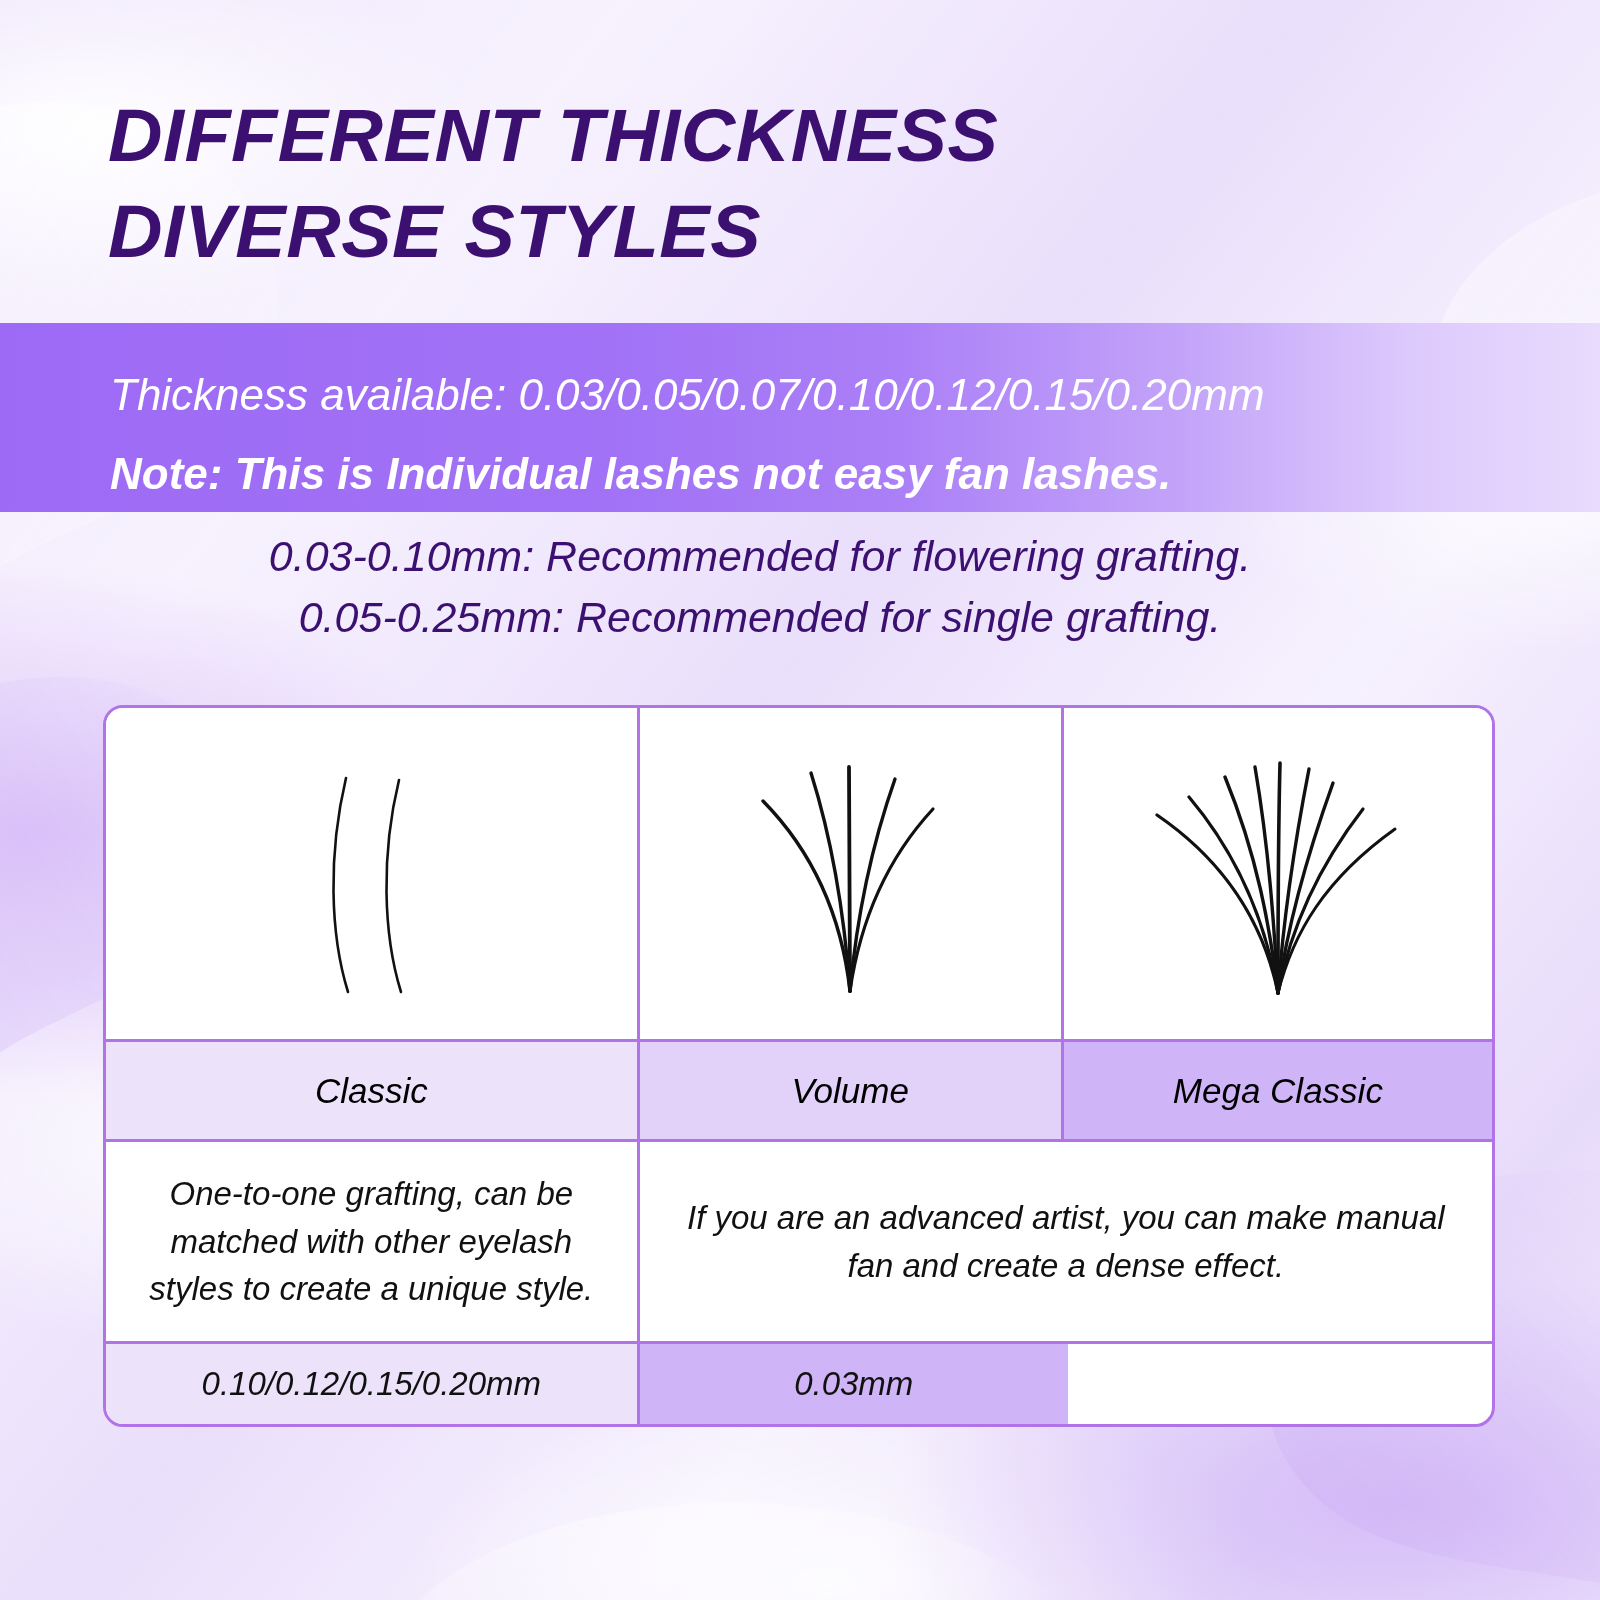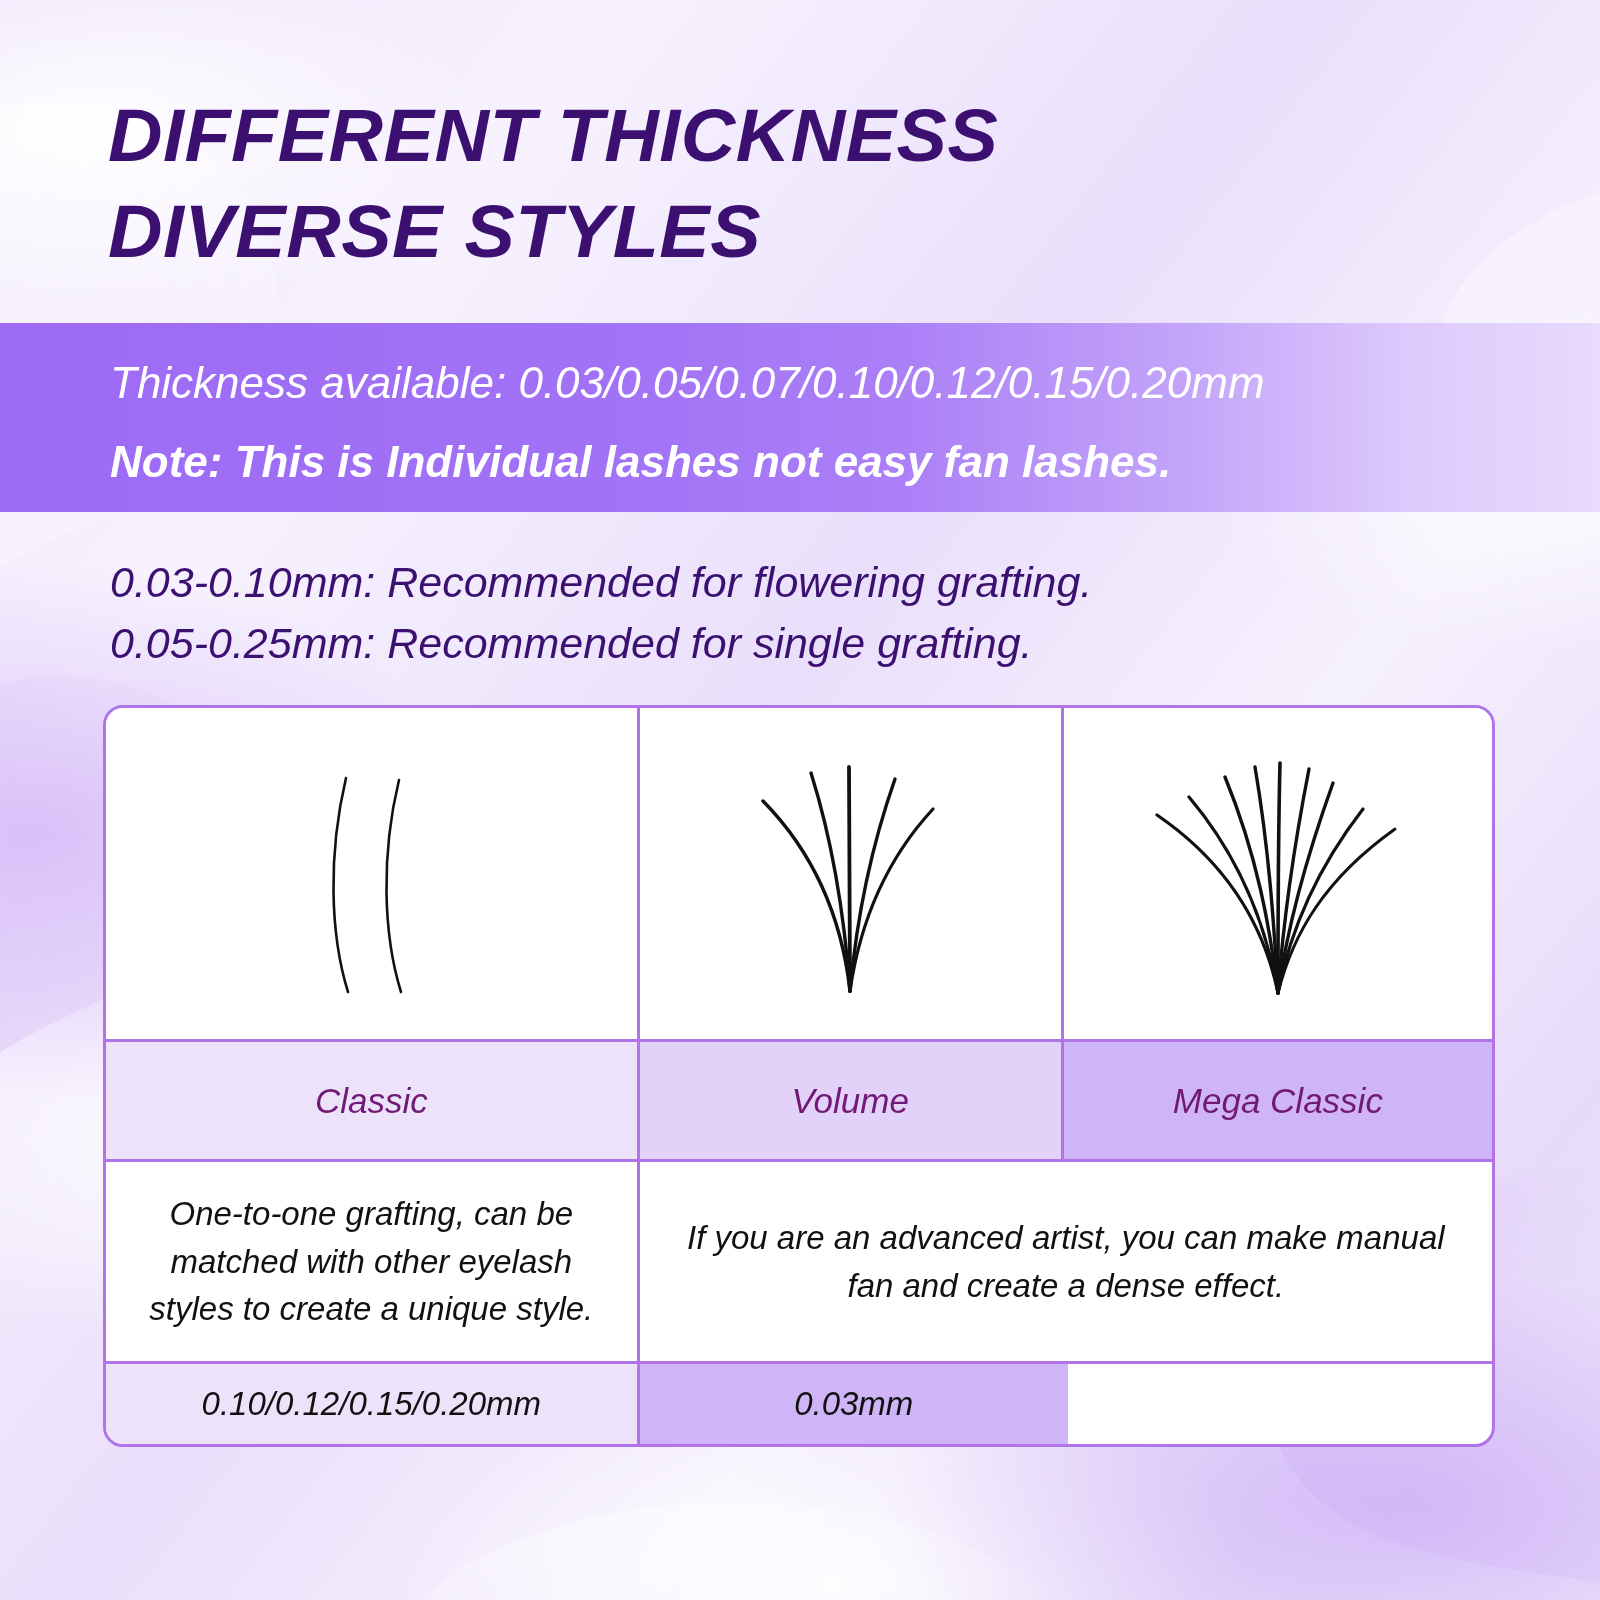--- a/index.html
+++ b/index.html
@@ -70,43 +70,44 @@
     width: 1600px;
     height: 189px;
     background: linear-gradient(90deg,
         #9d6af5 0%,
         #a172f6 38%,
         #ab7ff7 56%,
         #c3a4f9 74%,
         #ddc9fc 88%,
         #e8dbfd 100%);
     box-sizing: border-box;
-    padding: 30px 0 0 110px;
+    padding: 42px 0 0 110px;
   }
   .banner-line-1 {
     color: #ffffff;
     font-size: 44px;
     line-height: 1.38;
     white-space: nowrap;
   }
   .banner-line-2 {
     color: #ffffff;
     font-size: 44px;
     font-weight: bold;
     line-height: 1.38;
     margin-top: 18px;
     white-space: nowrap;
   }
 
   
   .reco-block {
     position: absolute;
     left: 110px;
-    top: 552px;
+    top: 526px;
     width: 1300px;
+    text-align: center;
   }
   .reco-line {
     color: #3b1070;
     font-size: 43px;
     line-height: 1.42;
     white-space: nowrap;
   }
 
   
   .table {
@@ -142,23 +143,23 @@
   .row-images .cell {
     height: 334px;
     background: #ffffff;
   }
   .lash-svg {
     display: block;
   }
 
   
   .row-labels .cell {
-    height: 120px;
+    height: 100px;
     font-size: 35px;
-    color: #701a75;
+    color: #000000;
     text-align: right;
   }
   .bg-shade-1 { background: #ece3fa; }
   .bg-shade-2 { background: #e2d2fa; }
   .bg-shade-3 { background: #d0b4f8; }
 
   
   .row-desc .cell {
     height: 202px;
     background: #ffffff;

